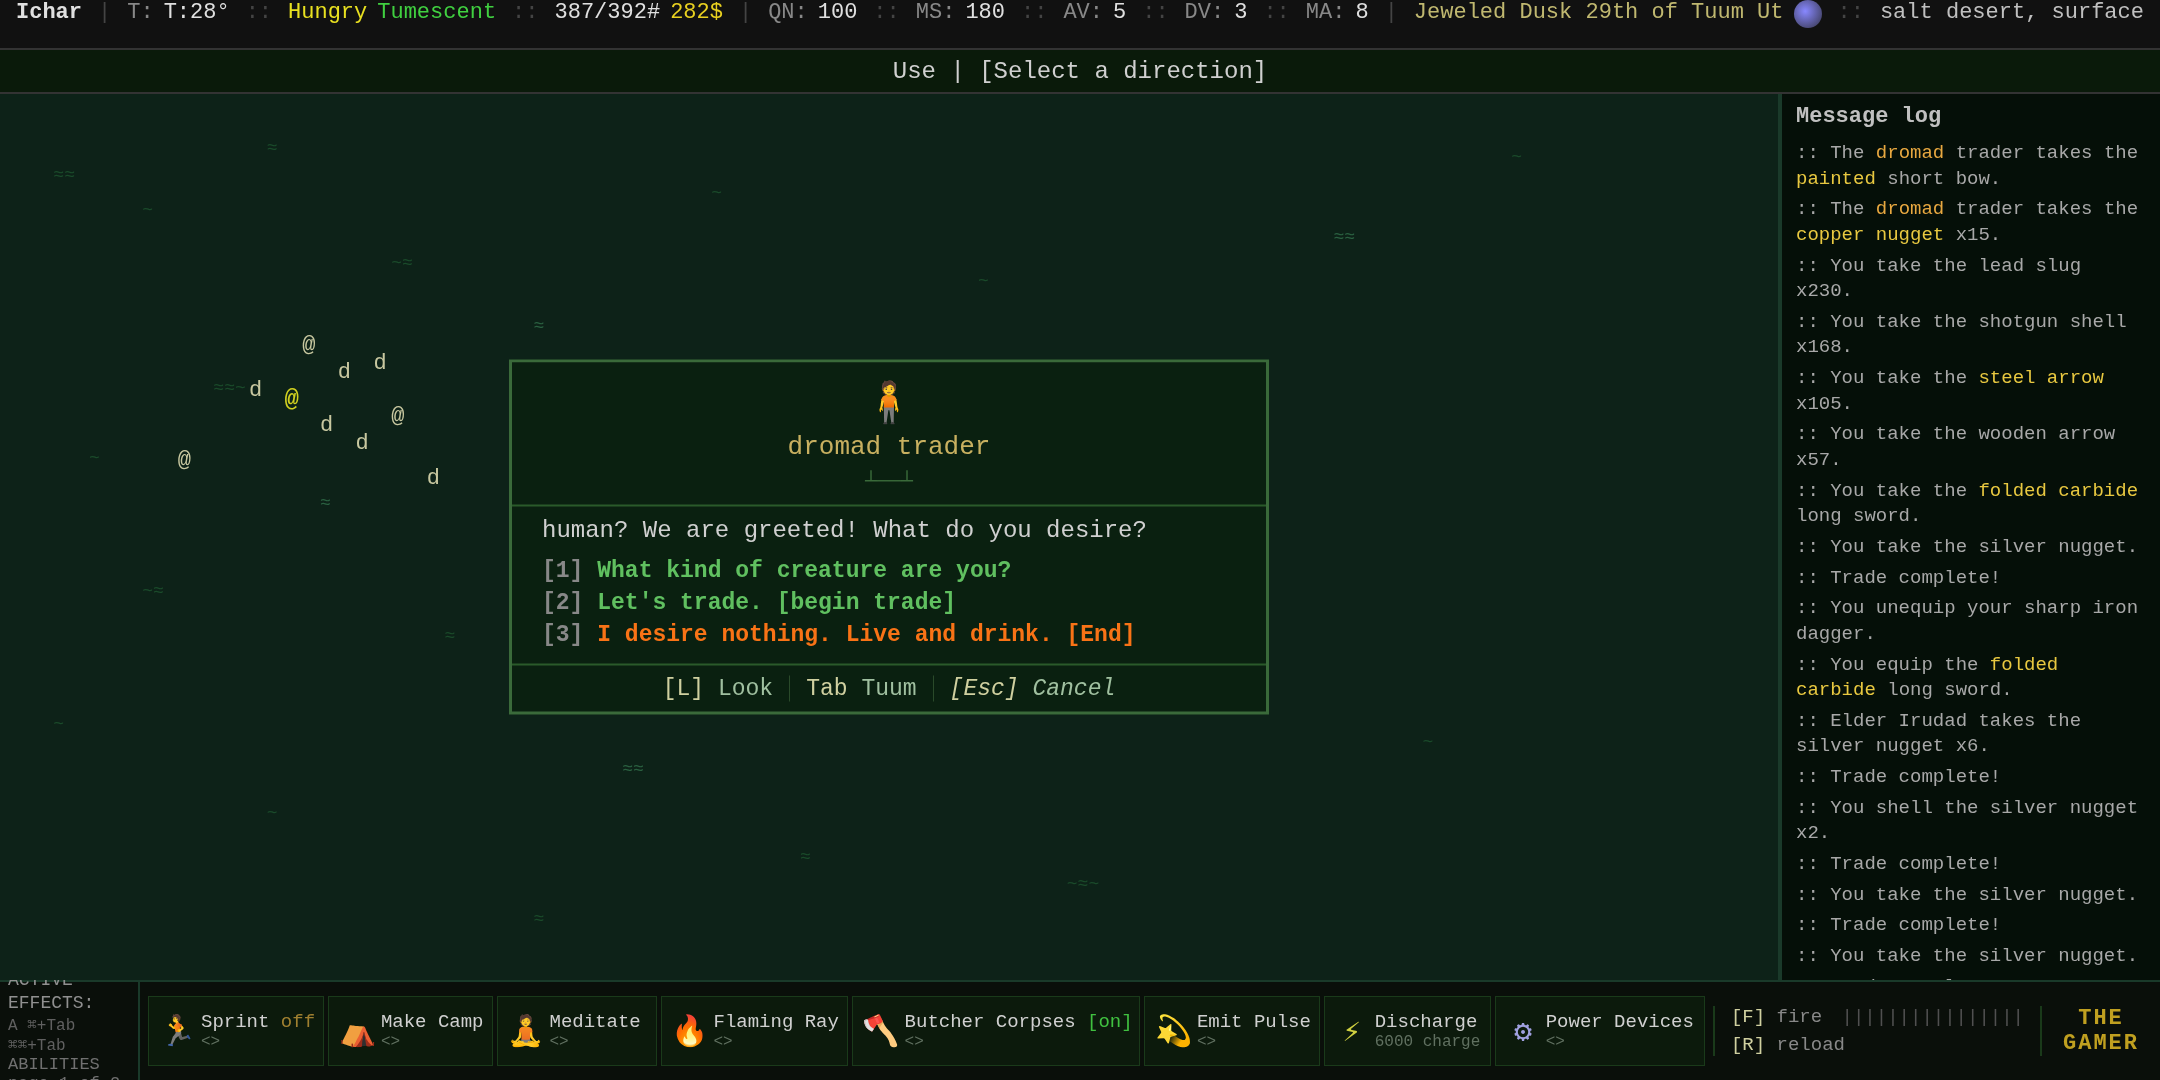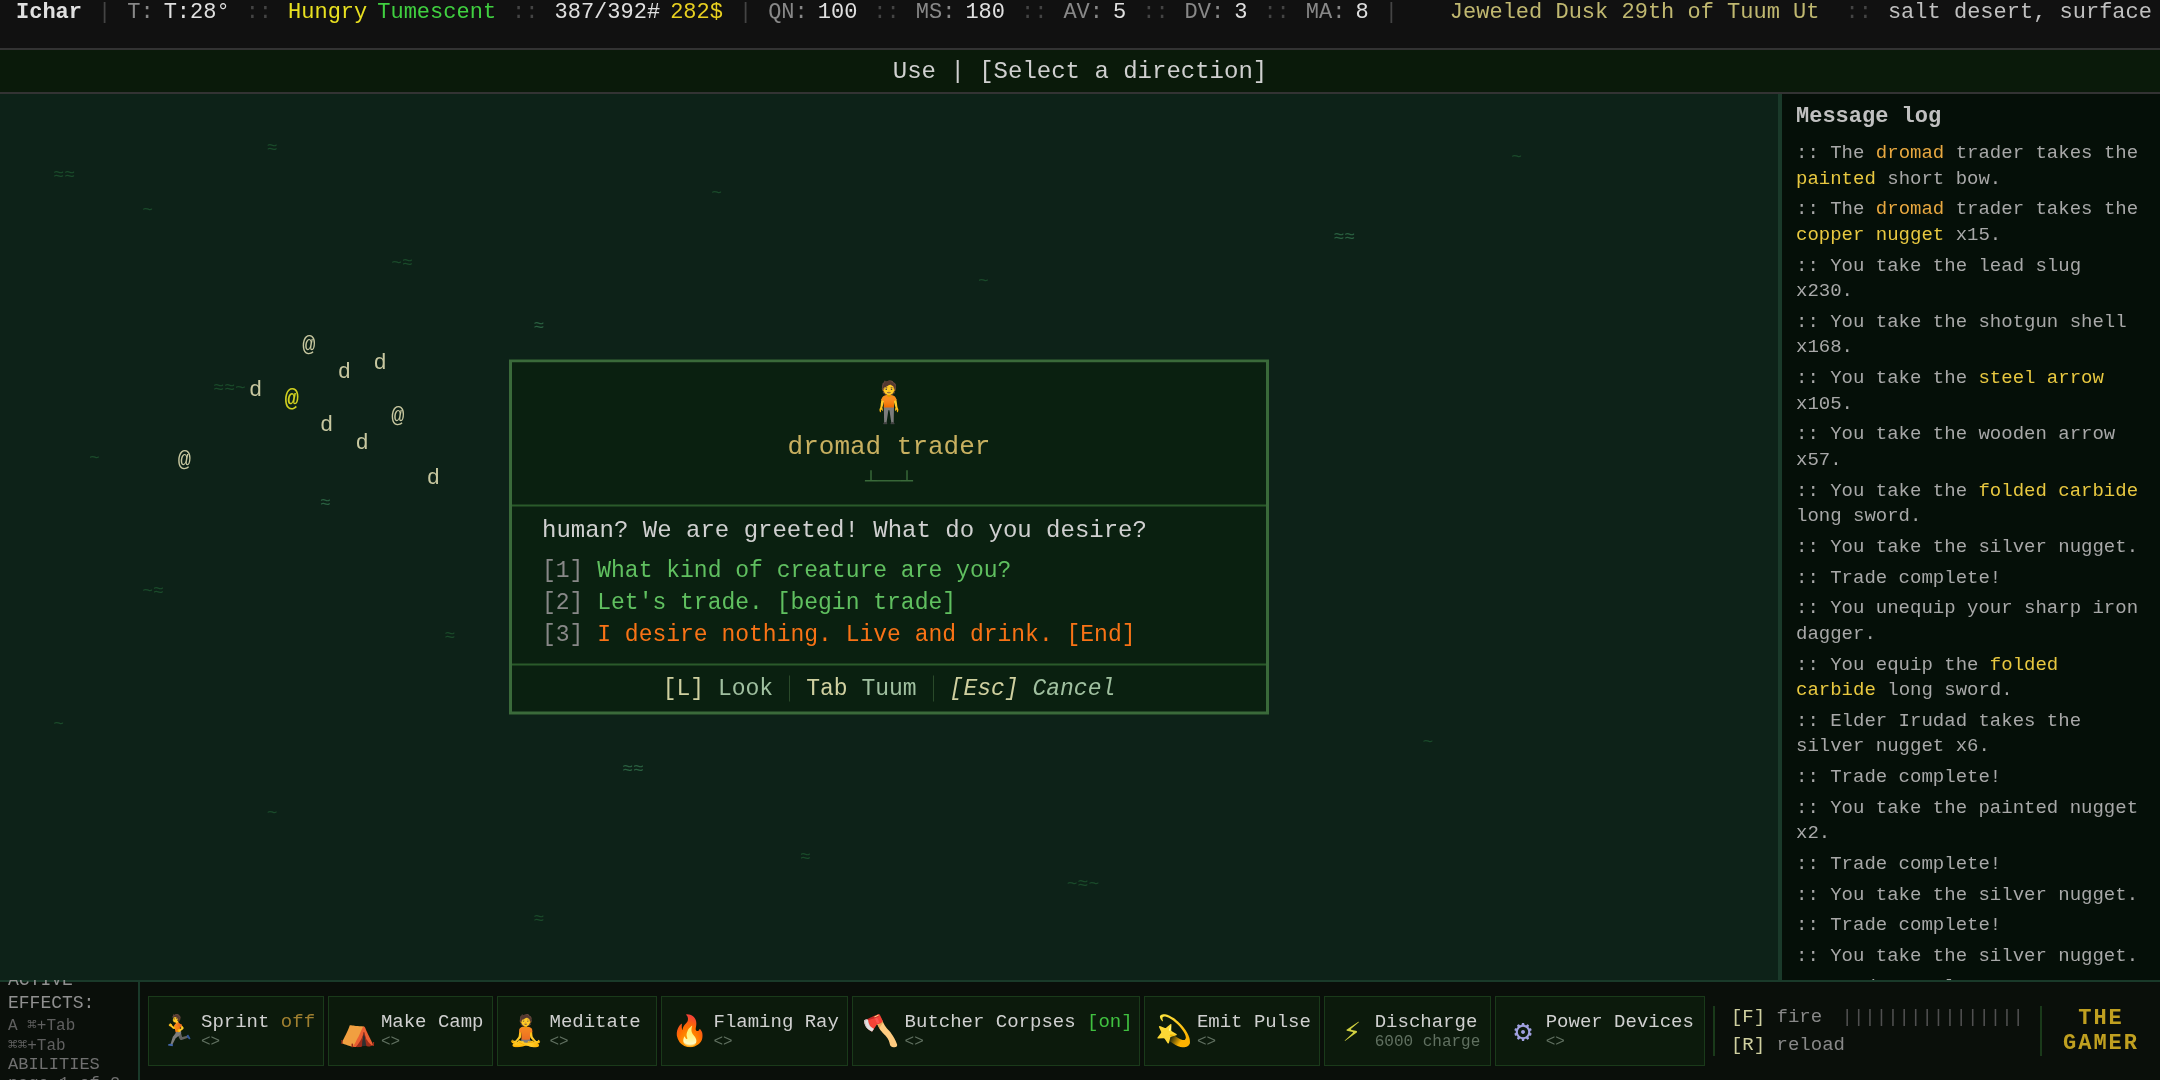--- a/index.html
+++ b/index.html
@@ -27,21 +27,21 @@
       color: #a0a0a0;
       white-space: nowrap;
     }
     .top-char-name { color: #e0e0e0; font-weight: bold; }
     .top-sep { color: #444; margin: 0 6px; }
     .top-label { color: #888; }
     .top-value { color: #e0e0e0; }
     .top-hungry { color: #e8e020; }
     .top-hp { color: #e0e0e0; }
     .top-location { color: #c0c0c0; }
-    .top-time { color: #c0b870; margin-left: 36px; }
+    .top-time { color: #c0b870; }
     .top-moon { width: 28px; height: 28px; border-radius: 50%; background: radial-gradient(circle at 40% 40%, #8888ff, #334); display:inline-block; vertical-align:middle; }
 
     
     #direction-bar {
       width: 100%;
       height: 44px;
       background: #0a1a0a;
       display: flex;
       align-items: center;
       justify-content: center;
@@ -123,20 +123,21 @@
       padding: 10px 30px 10px 30px;
     }
     #dialog-question {
       color: #d0d0d0;
       font-size: 24px;
       margin-bottom: 14px;
     }
     .dialog-option {
       font-size: 23px;
       margin: 6px 0;
+      font-weight: bold;
     }
     .dialog-option .opt-num { color: #888; }
     .dialog-option .opt-text { color: #60c060; }
     .dialog-option.dim .opt-text { color: #f97316; }
     #dialog-footer {
       display: flex;
       justify-content: center;
       gap: 0;
       padding: 10px 0 10px 0;
       border-top: 2px solid #2a5a2a;
@@ -414,21 +415,21 @@
     <div class="log-line">::  You take the shotgun shell x168.</div>
     <div class="log-line">::  You take the <span class="log-highlight">steel arrow</span> x105.</div>
     <div class="log-line">::  You take the wooden arrow x57.</div>
     <div class="log-line">::  You take the <span class="log-carbide">folded carbide</span> long sword.</div>
     <div class="log-line">::  You take the silver nugget.</div>
     <div class="log-line log-complete">::  Trade complete!</div>
     <div class="log-line">::  You unequip your sharp iron dagger.</div>
     <div class="log-line">::  You equip the <span class="log-carbide">folded carbide</span> long sword.</div>
     <div class="log-line">::  Elder Irudad takes the silver nugget x6.</div>
     <div class="log-line log-complete">::  Trade complete!</div>
-    <div class="log-line">::  You take the painted nugget x2.</div>
+    <div class="log-line">::  You shell the silver nugget x2.</div>
     <div class="log-line log-complete">::  Trade complete!</div>
     <div class="log-line">::  You take the silver nugget.</div>
     <div class="log-line log-complete">::  Trade complete!</div>
     <div class="log-line">::  You take the silver nugget.</div>
     <div class="log-line log-complete">::  Trade complete!</div>
     <div class="log-line">::  Elder Irudad begins flying.</div>
     <div class="log-line">::  <span class="log-scuru">Scurugosuoboufo-Muuw</span> takes the copper nugget x7.</div>
 
   </div>
 

